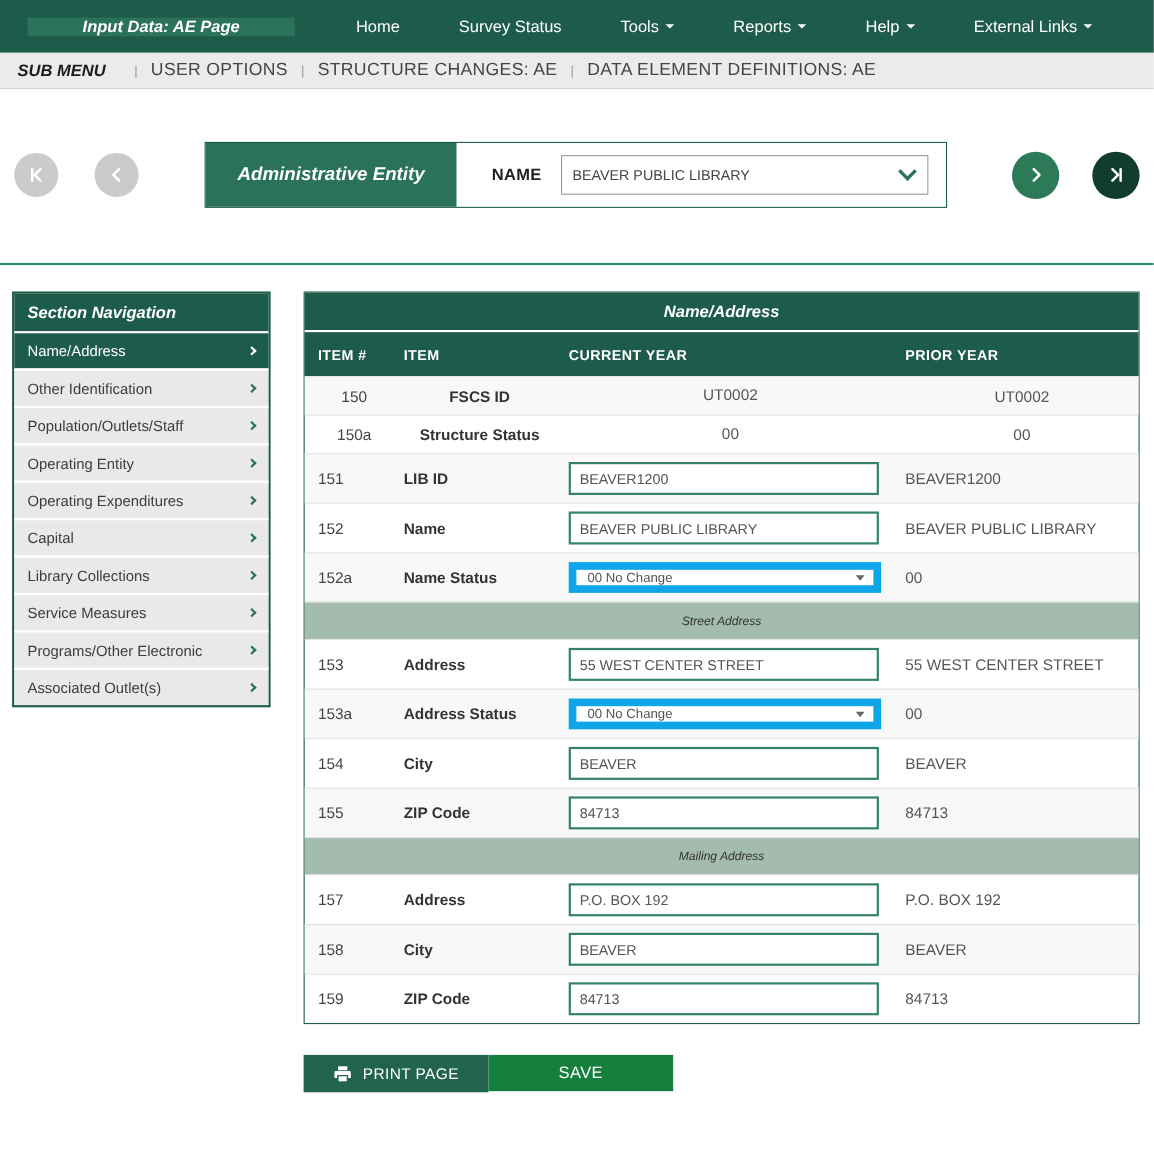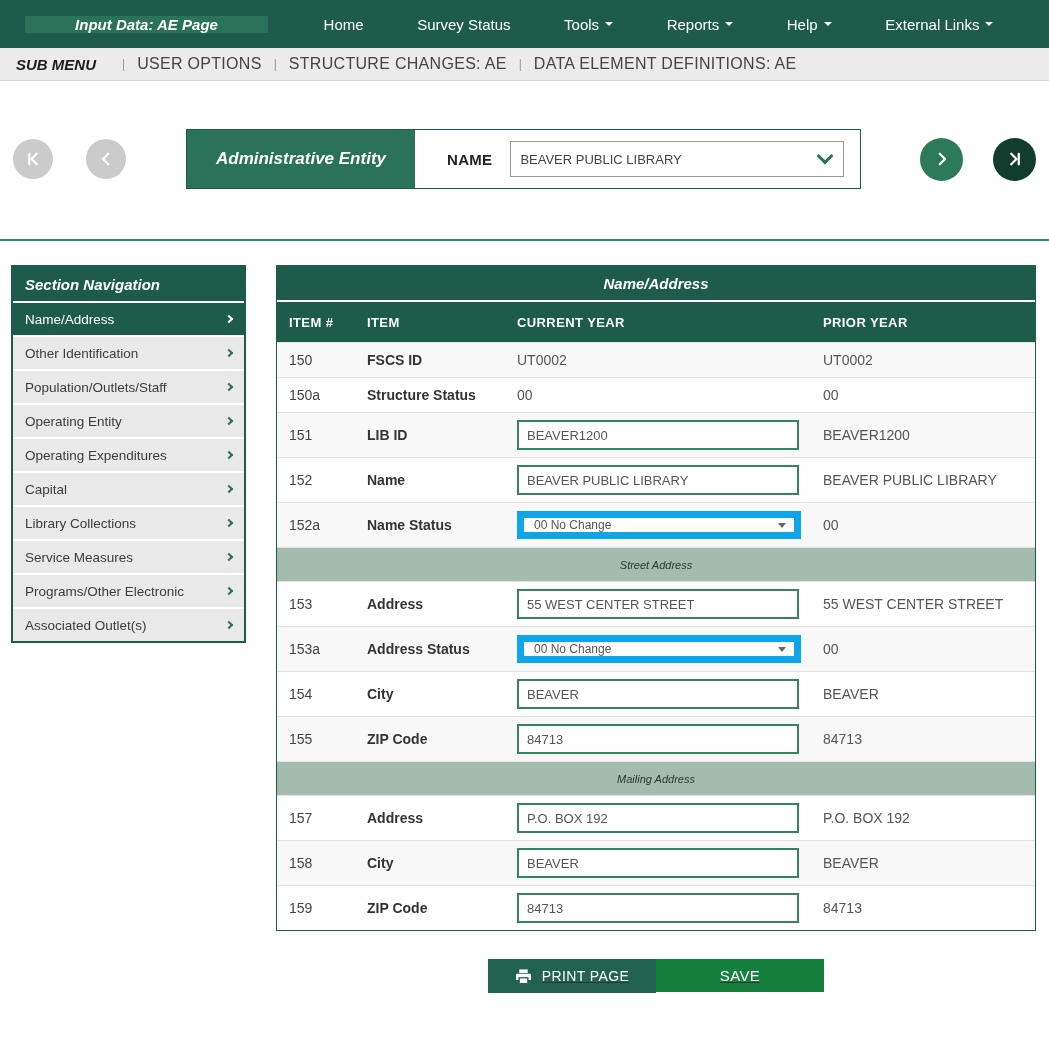--- a/index.html
+++ b/index.html
@@ -210,21 +210,21 @@
   .thead {
     background: #1d5b4b;
     color: #fff;
     height: 40px;
     font-size: 13px;
     font-weight: bold;
     letter-spacing: 0.4px;
   }
   .cell { padding-left: 12px; }
   .trow { border-top: 1px solid #e3e3e3; }
-  .trow.static  { height: 35px; }
+  .trow.static  { height: 35px; text-align: center; }
   .trow.control { height: 45px; }
   .trow.stripe  { background: #f8f8f8; }
   .num-cell  { font-size: 14px; color: #444; }
   .item-cell { font-size: 14px; font-weight: bold; color: #333; }
   .val       { font-size: 14px; color: #555; }
   .section-row {
     height: 34px;
     background: #a3bcae;
     border-top: 1px solid #e3e3e3;
     display: flex;
@@ -258,24 +258,23 @@
     cursor: pointer;
   }
   .sel-arrow {
     border-left: 4px solid transparent;
     border-right: 4px solid transparent;
     border-top: 5px solid #666;
   }
   
   .actions {
     display: flex;
-    justify-content: center;
+    justify-content: flex-start;
     margin-top: 28px;
     margin-bottom: 12px;
-    text-decoration: underline;
   }
   .print-btn {
     width: 168px;
     height: 34px;
     background: #226350;
     color: #fff;
     border: none;
     font-size: 14px;
     font-family: "Liberation Sans", sans-serif;
     display: flex;

